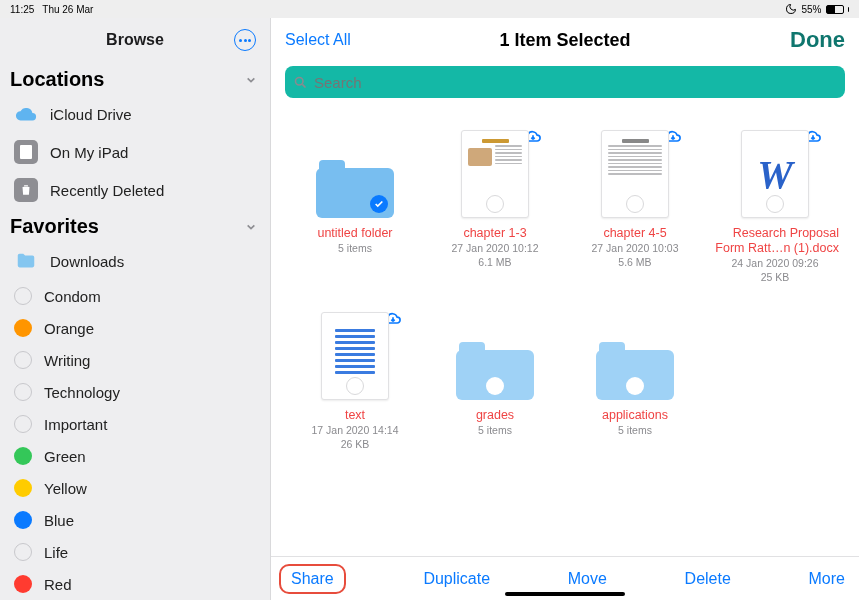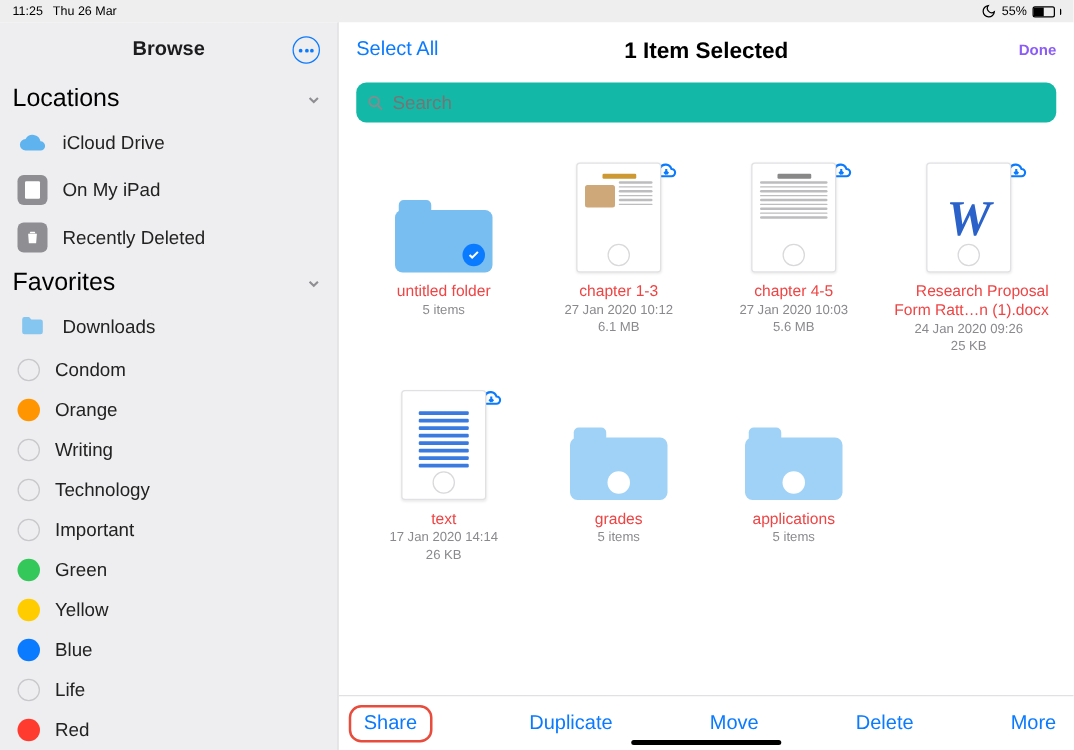--- a/index.html
+++ b/index.html
@@ -16,39 +16,39 @@
 .app { display:flex; height: calc(600px - 18px); }
 
 
 .sidebar { width:271px; background:#eeeef0; border-right:1px solid #d9d9db; display:flex; flex-direction:column; }
 .sidebar-header { display:flex; align-items:center; justify-content:center; position:relative; height:44px; }
 .sidebar-title { font-size:16px; font-weight:600; color:#1c1c1e; }
 .more-btn { position:absolute; right:14px; width:22px; height:22px; border:1.5px solid #0a7aff; border-radius:50%; display:flex; align-items:center; justify-content:center; gap:1.5px;}
 .more-dot { width:3px; height:3px; background:#0a7aff; border-radius:50%; }
 
 .side-section-header { display:flex; align-items:center; justify-content:space-between; padding:6px 14px 4px 10px; }
-.side-section-title { font-size:20px; font-weight:400; color:#000; }
+.side-section-title { font-size:20px; font-weight:700; color:#000; }
 .chevron { width:10px; height:10px; }
 
 .side-item { display:flex; align-items:center; gap:12px; padding:7px 14px; font-size:15px; color:#222; }
 .side-icon { width:24px; height:24px; display:flex; align-items:center; justify-content:center; border-radius:5px; }
 .icon-cloud { color:#0a7aff; }
 .icon-box { background:#8e8e93; border-radius:5px; }
 .icon-trash { background:#8e8e93; border-radius:5px; color:#fff; display:flex; align-items:center; justify-content:center;}
 .icon-folder { color:#69baf3; }
 
 .tag-dot { width:18px; height:18px; border-radius:50%; border:1.5px solid #c8c8cc; }
 .tag-dot.filled { border:none; }
 
 
 .main { flex:1; display:flex; flex-direction:column; background:#fff; }
 .main-header { display:flex; align-items:center; height:44px; padding:0 14px; position:relative; }
 .main-header .left { color:#0a7aff; font-size:16px; }
 .main-header .center { position:absolute; left:0; right:0; text-align:center; font-size:18px; font-weight:600; pointer-events:none; }
-.main-header .right { margin-left:auto; color:#8b5cf6; font-size:12px; font-weight:600; }
+.main-header .right { margin-left:auto; color:#0f766e; font-size:22px; font-weight:600; }
 
 .search-wrap { padding:4px 14px 8px; }
 .search { display:flex; align-items:center; gap:6px; background:#14b8a6; border-radius:8px; height:32px; padding:0 8px; color:#8a8a8e; font-size:15px; }
 .search input { border:none; outline:none; background:transparent; flex:1; font-size:15px; color:#000; }
 
 .grid-area { flex:1; overflow:auto; padding:24px 14px 0; }
 .grid { display:grid; grid-template-columns: repeat(4, 1fr); justify-items:center; row-gap:28px; }
 
 .item { width:130px; display:flex; flex-direction:column; align-items:center; position:relative; }
 .thumb { width:88px; height:88px; position:relative; display:flex; align-items:flex-end; justify-content:center; }

